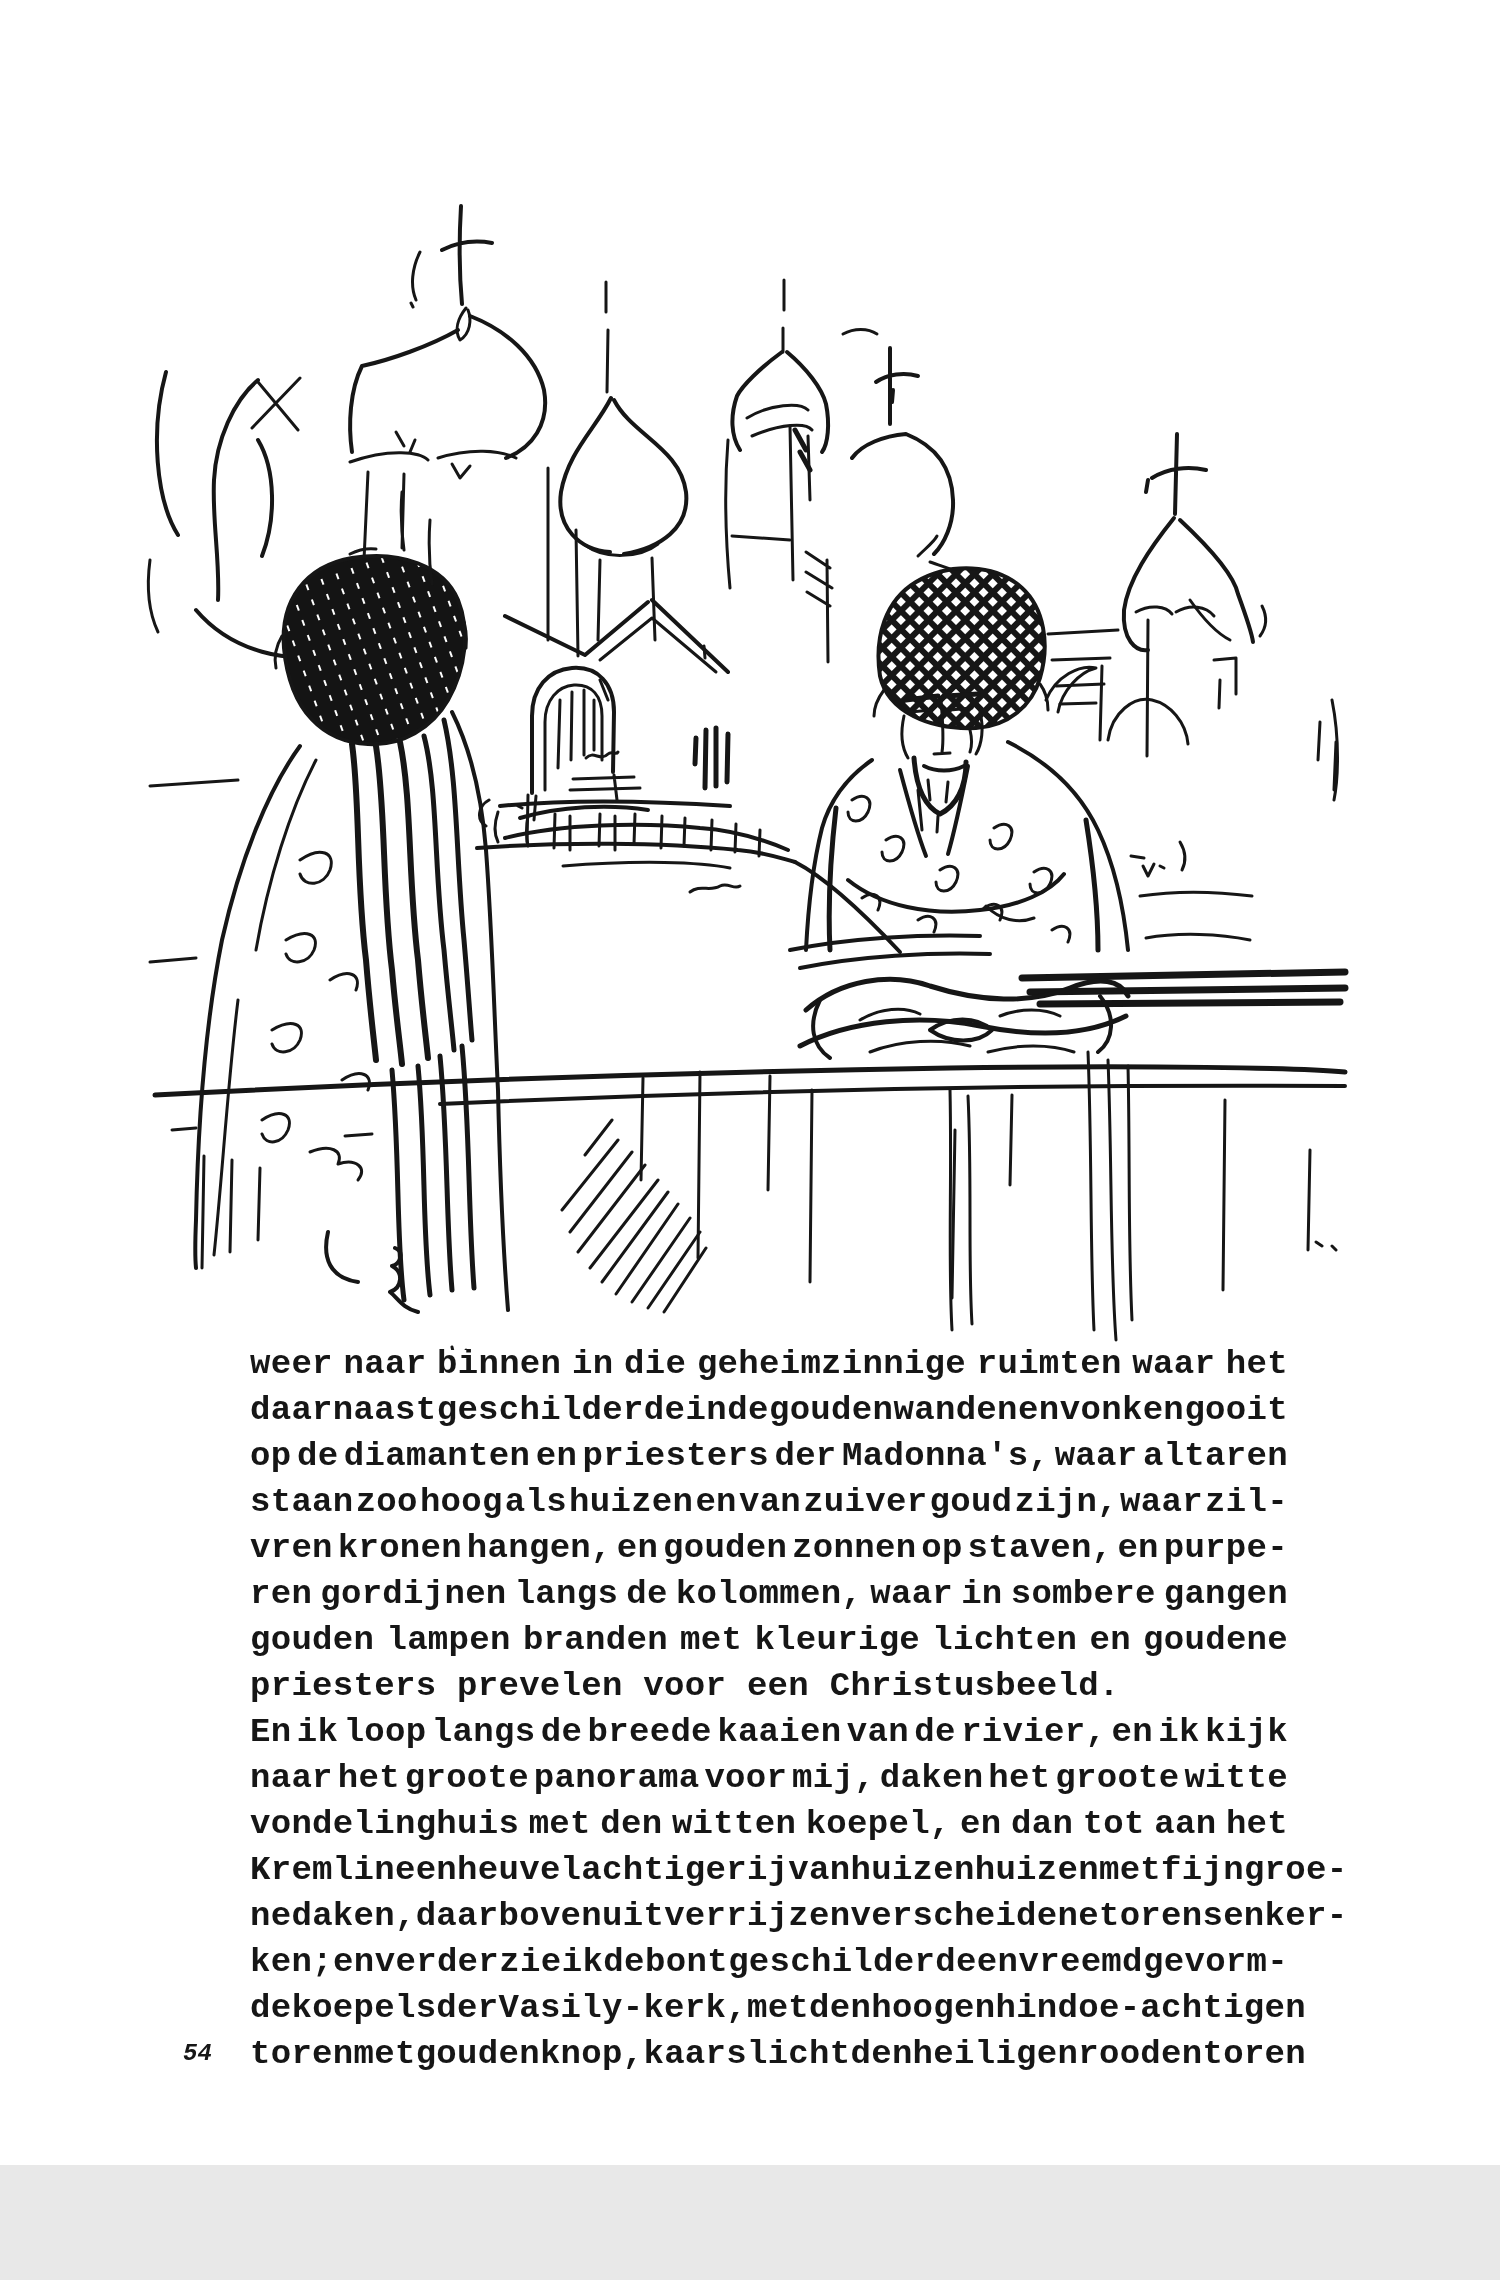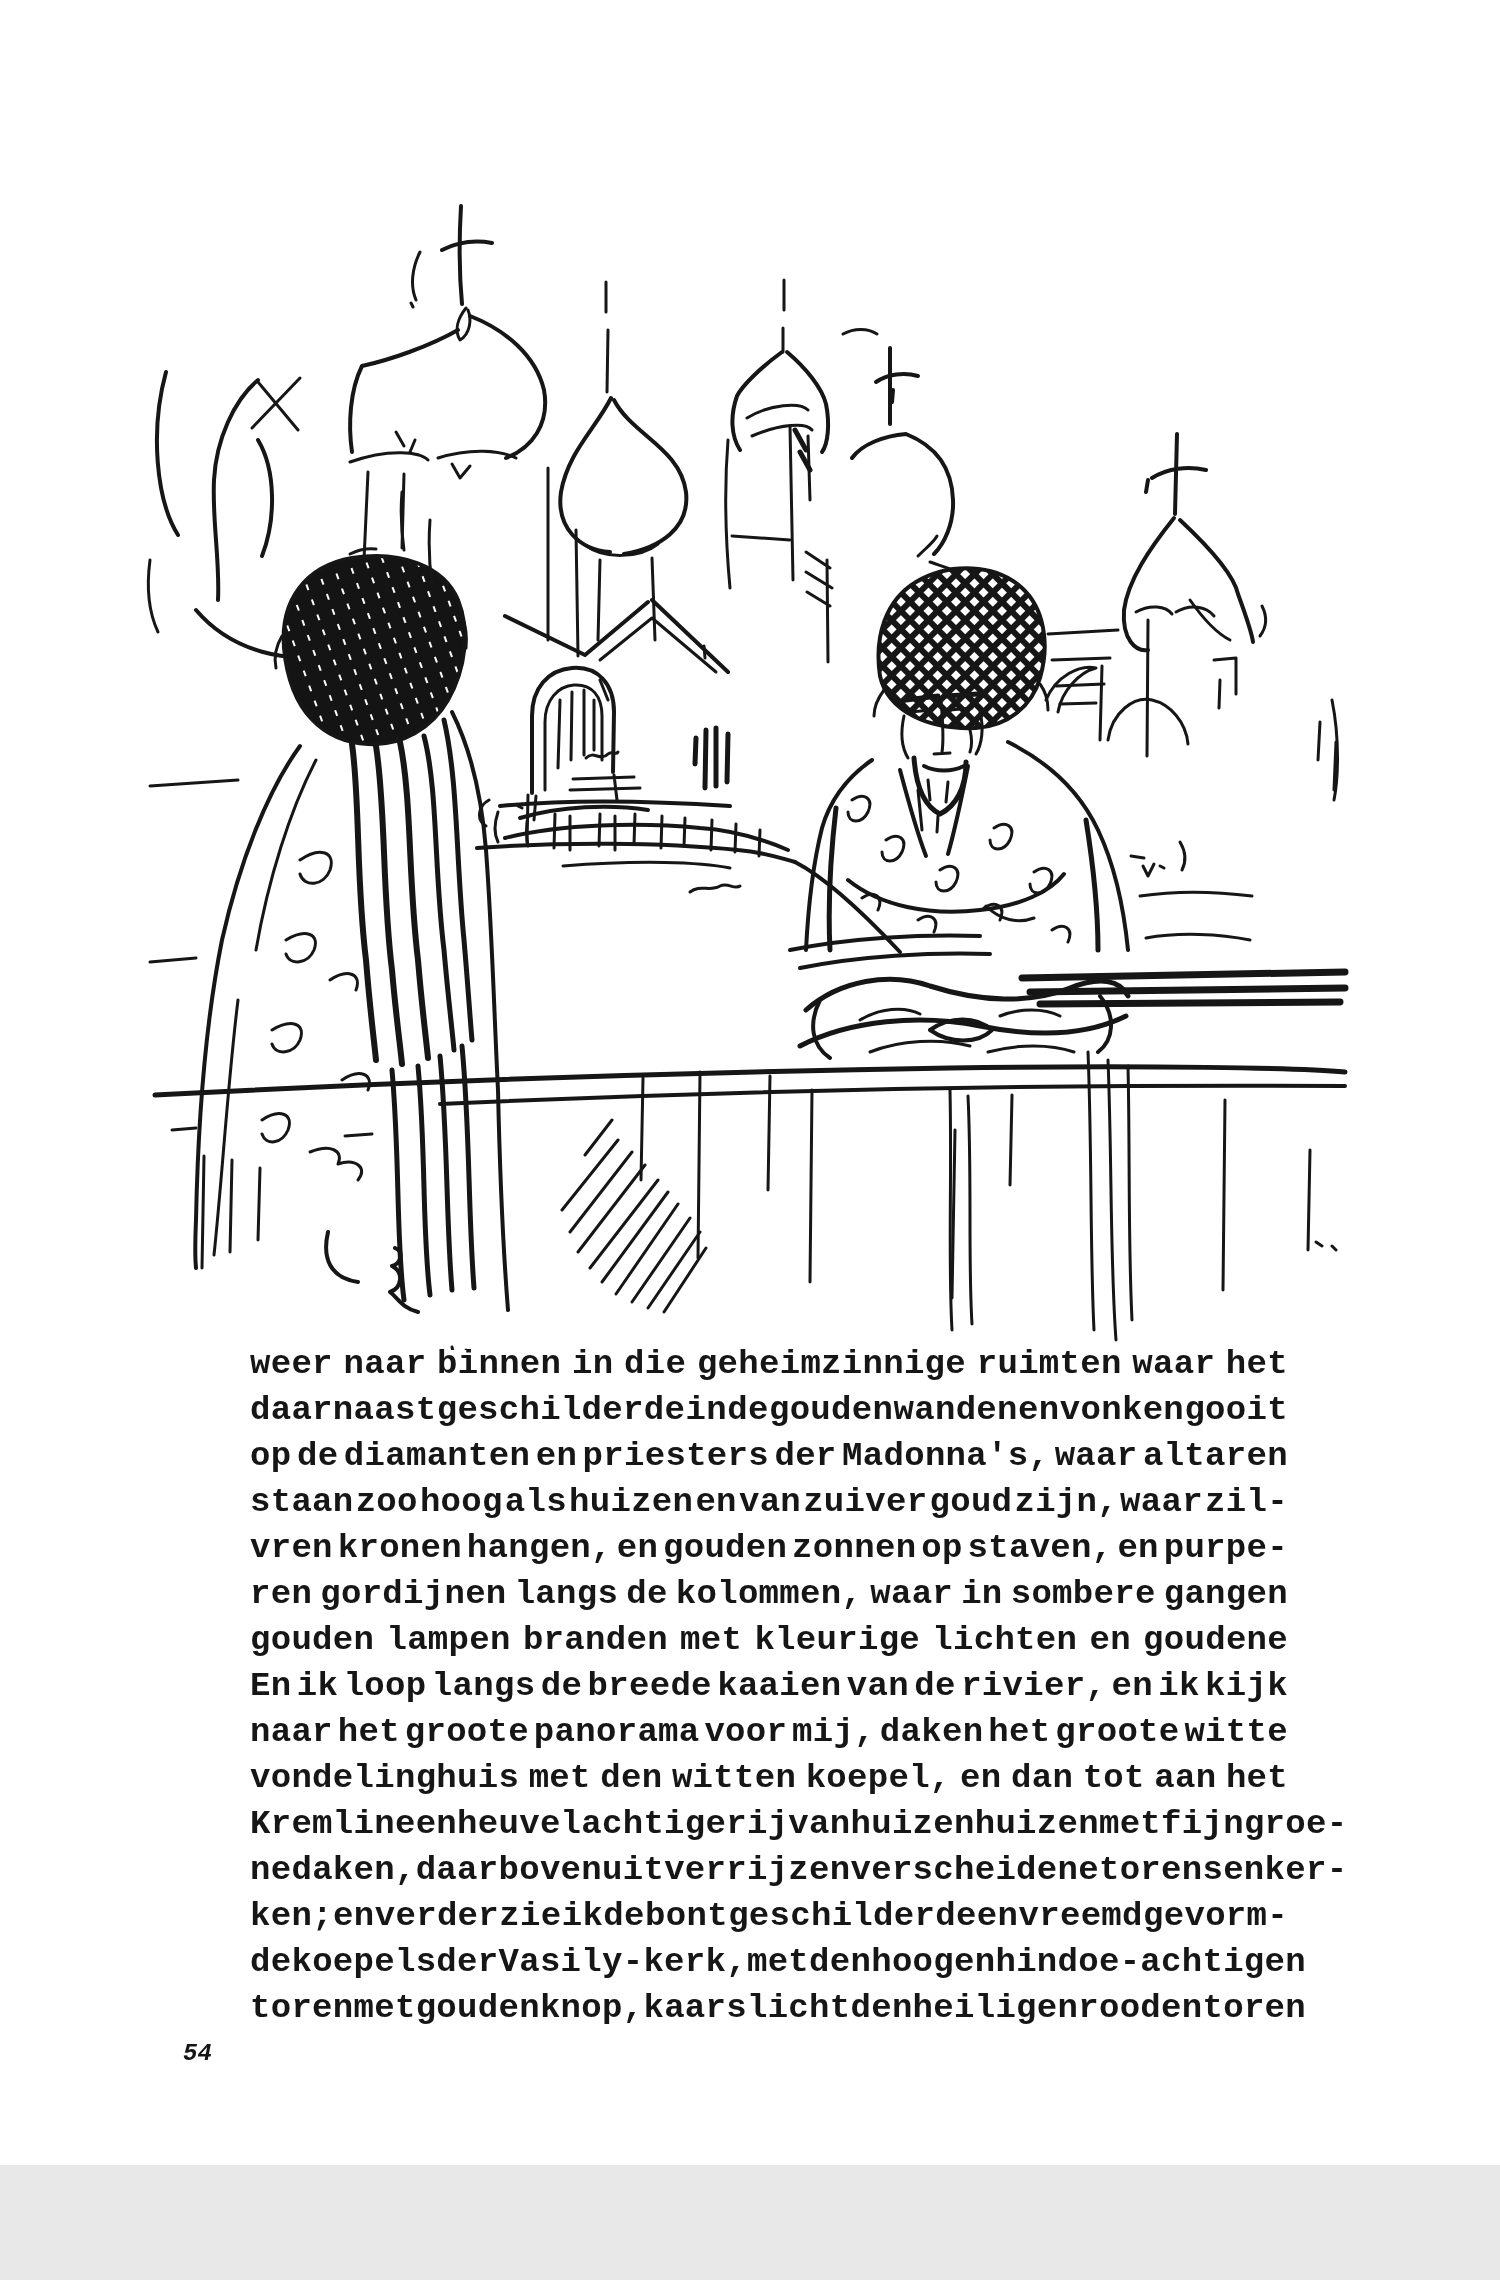--- a/index.html
+++ b/index.html
@@ -192,20 +192,21 @@
 
   <main class="text-block">
     <section>
       <div class="tline"><span>weer</span><span>naar</span><span>binnen</span><span>in</span><span>die</span><span>geheimzinnige</span><span>ruimten</span><span>waar</span><span>het</span></div>
       <div class="tline"><span>daarnaast</span><span>geschilderde</span><span>in</span><span>de</span><span>gouden</span><span>wanden</span><span>en</span><span>vonken</span><span>gooit</span></div>
       <div class="tline"><span>op</span><span>de</span><span>diamanten</span><span>en</span><span>priesters</span><span>der</span><span>Madonna's,</span><span>waar</span><span>altaren</span></div>
       <div class="tline"><span>staan</span><span>zoo</span><span>hoog</span><span>als</span><span>huizen</span><span>en</span><span>van</span><span>zuiver</span><span>goud</span><span>zijn,</span><span>waar</span><span>zil-</span></div>
       <div class="tline"><span>vren</span><span>kronen</span><span>hangen,</span><span>en</span><span>gouden</span><span>zonnen</span><span>op</span><span>staven,</span><span>en</span><span>purpe-</span></div>
       <div class="tline"><span>ren</span><span>gordijnen</span><span>langs</span><span>de</span><span>kolommen,</span><span>waar</span><span>in</span><span>sombere</span><span>gangen</span></div>
       <div class="tline"><span>gouden</span><span>lampen</span><span>branden</span><span>met</span><span>kleurige</span><span>lichten</span><span>en</span><span>goudene</span></div>
+      <div class="tline noju">priesters prevelen voor een Christusbeeld.</div>
     </section>
     <section>
       <div class="tline"><span>En</span><span>ik</span><span>loop</span><span>langs</span><span>de</span><span>breede</span><span>kaaien</span><span>van</span><span>de</span><span>rivier,</span><span>en</span><span>ik</span><span>kijk</span></div>
       <div class="tline"><span>naar</span><span>het</span><span>groote</span><span>panorama</span><span>voor</span><span>mij,</span><span>daken</span><span>het</span><span>groote</span><span>witte</span></div>
       <div class="tline"><span>vondelinghuis</span><span>met</span><span>den</span><span>witten</span><span>koepel,</span><span>en</span><span>dan</span><span>tot</span><span>aan</span><span>het</span></div>
       <div class="tline"><span>Kremlin</span><span>een</span><span>heuvelachtige</span><span>rij</span><span>van</span><span>huizen</span><span>huizen</span><span>met</span><span>fijn</span><span>groe-</span></div>
       <div class="tline"><span>ne</span><span>daken,</span><span>daarboven</span><span>uit</span><span>verrijzen</span><span>verscheidene</span><span>torens</span><span>en</span><span>ker-</span></div>
       <div class="tline"><span>ken;</span><span>en</span><span>verder</span><span>zie</span><span>ik</span><span>de</span><span>bont</span><span>geschilderde</span><span>en</span><span>vreemd</span><span>gevorm-</span></div>
       <div class="tline"><span>de</span><span>koepels</span><span>der</span><span>Vasily-kerk,</span><span>met</span><span>den</span><span>hoogen</span><span>hindoe-achtigen</span></div>
       <div class="tline"><span>toren</span><span>met</span><span>gouden</span><span>knop,</span><span>kaarslicht</span><span>den</span><span>heiligen</span><span>rooden</span><span>toren</span></div>

